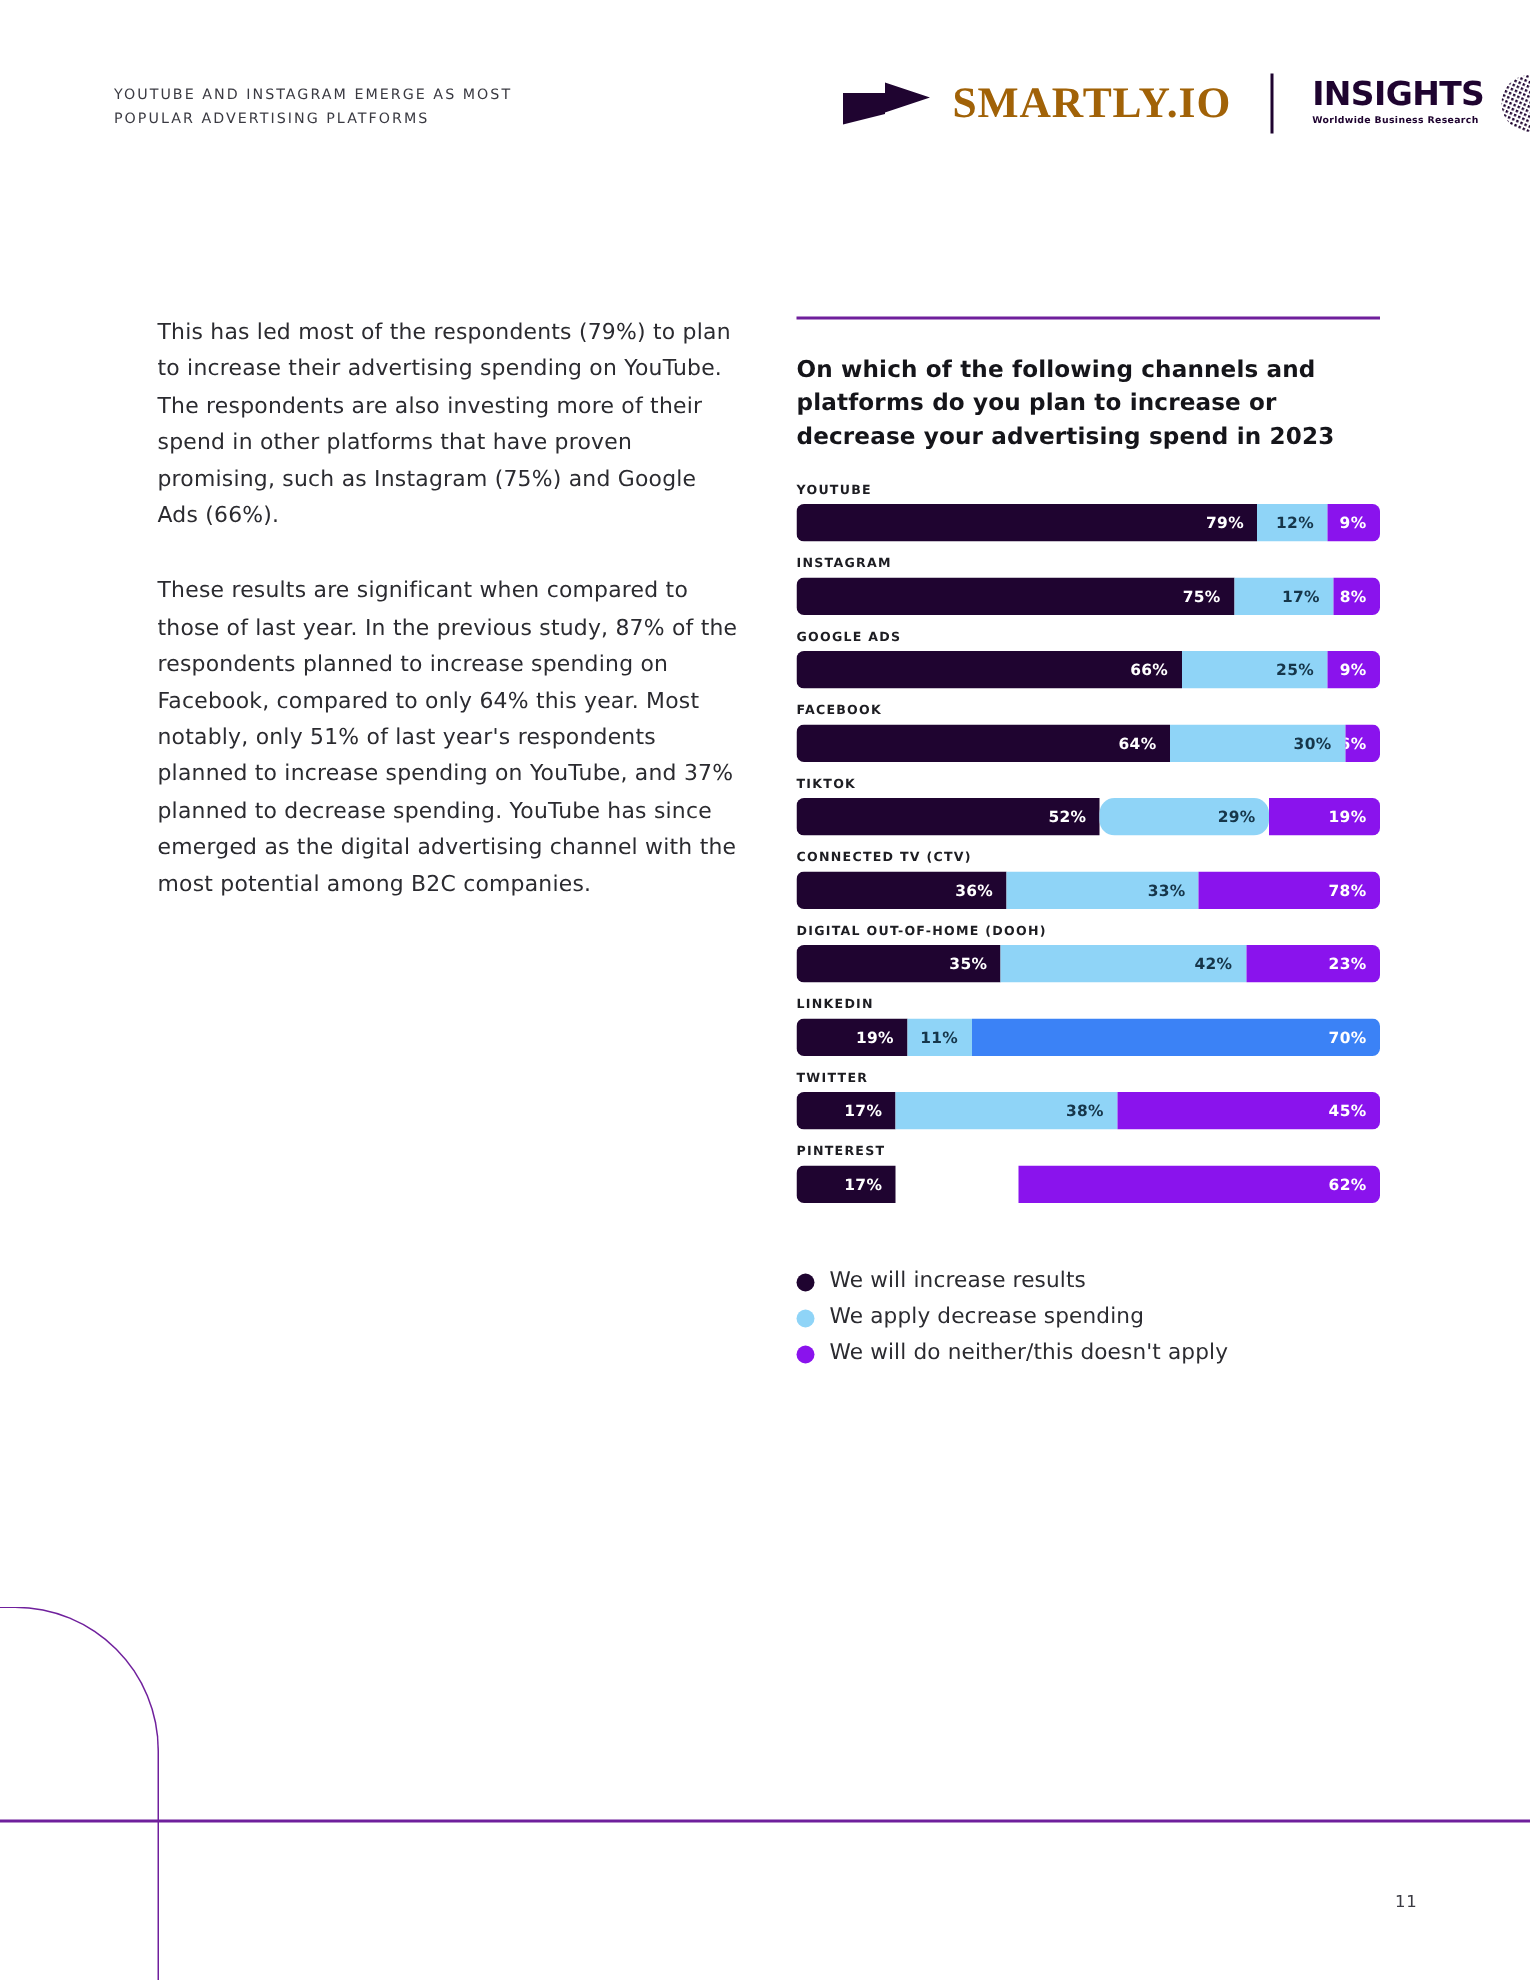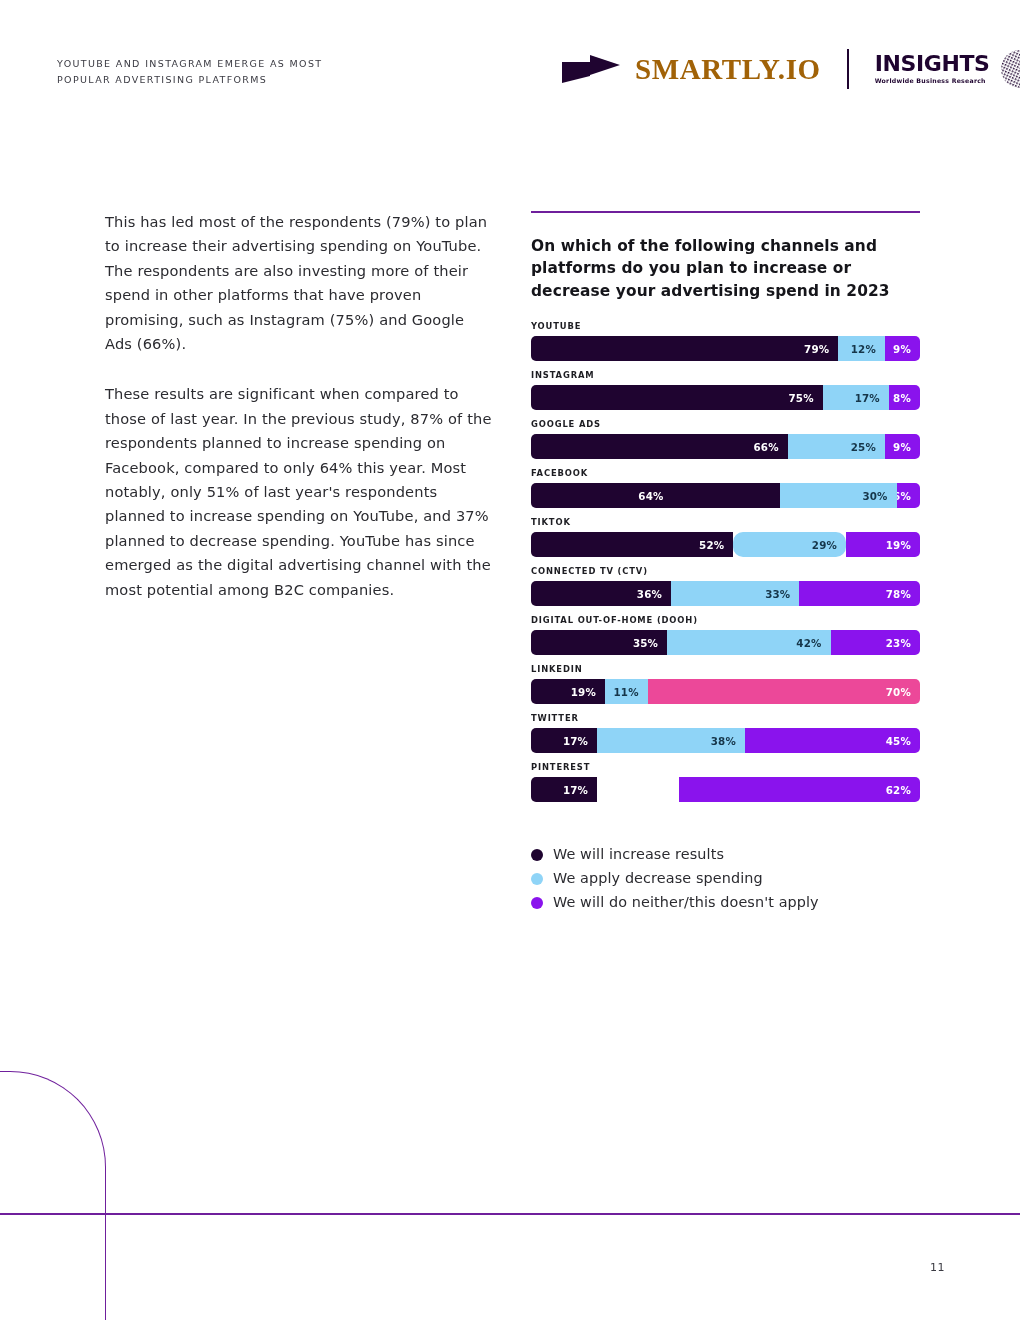--- a/index.html
+++ b/index.html
@@ -13,21 +13,21 @@
     height: 1320px;
     background: #ffffff;
     overflow: hidden;
     font-family: "DejaVu Sans", "Liberation Sans", sans-serif;
     color: #231f20;
   }
 
   
   .header-title {
     position: absolute;
-    left: 57px;
+    left: 76px;
     top: 56px;
     font-family: "DejaVu Sans", "Liberation Sans", sans-serif;
     font-size: 9.5px;
     letter-spacing: 1.35px;
     line-height: 16px;
     color: #3a3a42;
     text-transform: uppercase;
     font-weight: 400;
   }
   .header-title div { white-space: nowrap; }
@@ -312,21 +312,21 @@
               <span>25%</span>
             </div>
             <div class="seg seg-neither" style="width: 9%; background: rgb(138, 19, 237);">
               <span>9%</span>
             </div>
           </div>
         </div>
         <div class="bar-row">
           <div class="bar-label">FACEBOOK</div>
           <div class="bar-track">
-            <div class="seg seg-increase" style="width: 64%; background: rgb(31, 4, 48); justify-content: center;">
+            <div class="seg seg-increase" style="width: 64%; background: rgb(31, 4, 48);">
               <span>64%</span>
             </div>
             <div class="seg seg-decrease" style="width: 30%; background: rgb(143, 212, 247);">
               <span>30%</span>
             </div>
             <div class="seg seg-neither" style="width: 6%; background: rgb(138, 19, 237);">
               <span>6%</span>
             </div>
           </div>
         </div>
@@ -374,21 +374,21 @@
         </div>
         <div class="bar-row">
           <div class="bar-label">LINKEDIN</div>
           <div class="bar-track">
             <div class="seg seg-increase" style="width: 19%; background: rgb(31, 4, 48);">
               <span>19%</span>
             </div>
             <div class="seg seg-decrease" style="width: 11%; background: rgb(143, 212, 247);">
               <span>11%</span>
             </div>
-            <div class="seg seg-neither" style="width: 70%; background: #ec4899;">
+            <div class="seg seg-neither" style="width: 70%; background: #3b82f6;">
               <span>70%</span>
             </div>
           </div>
         </div>
         <div class="bar-row">
           <div class="bar-label">TWITTER</div>
           <div class="bar-track">
             <div class="seg seg-increase" style="width: 17%; background: rgb(31, 4, 48);">
               <span>17%</span>
             </div>

